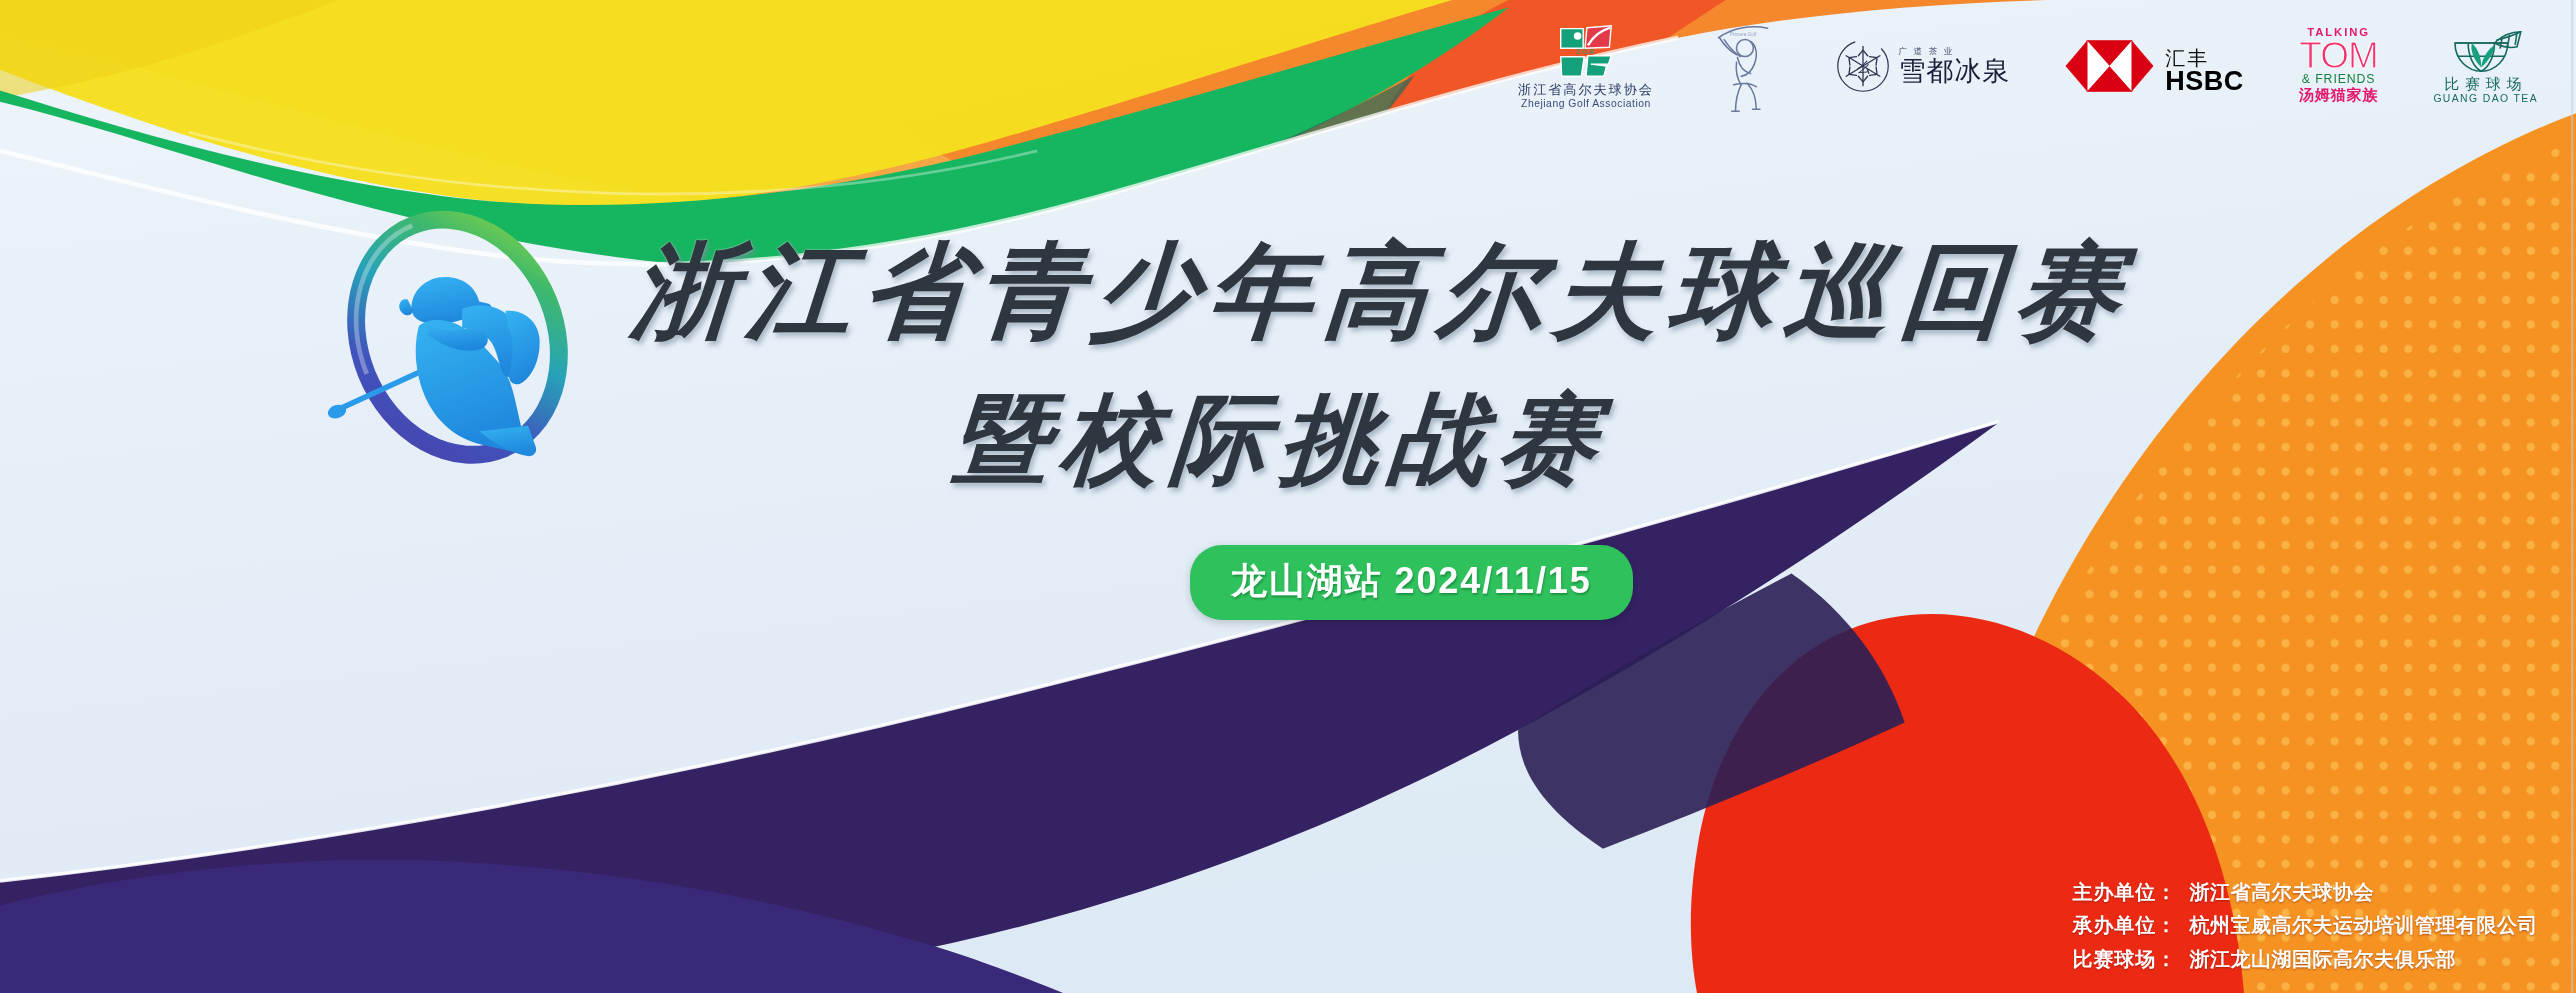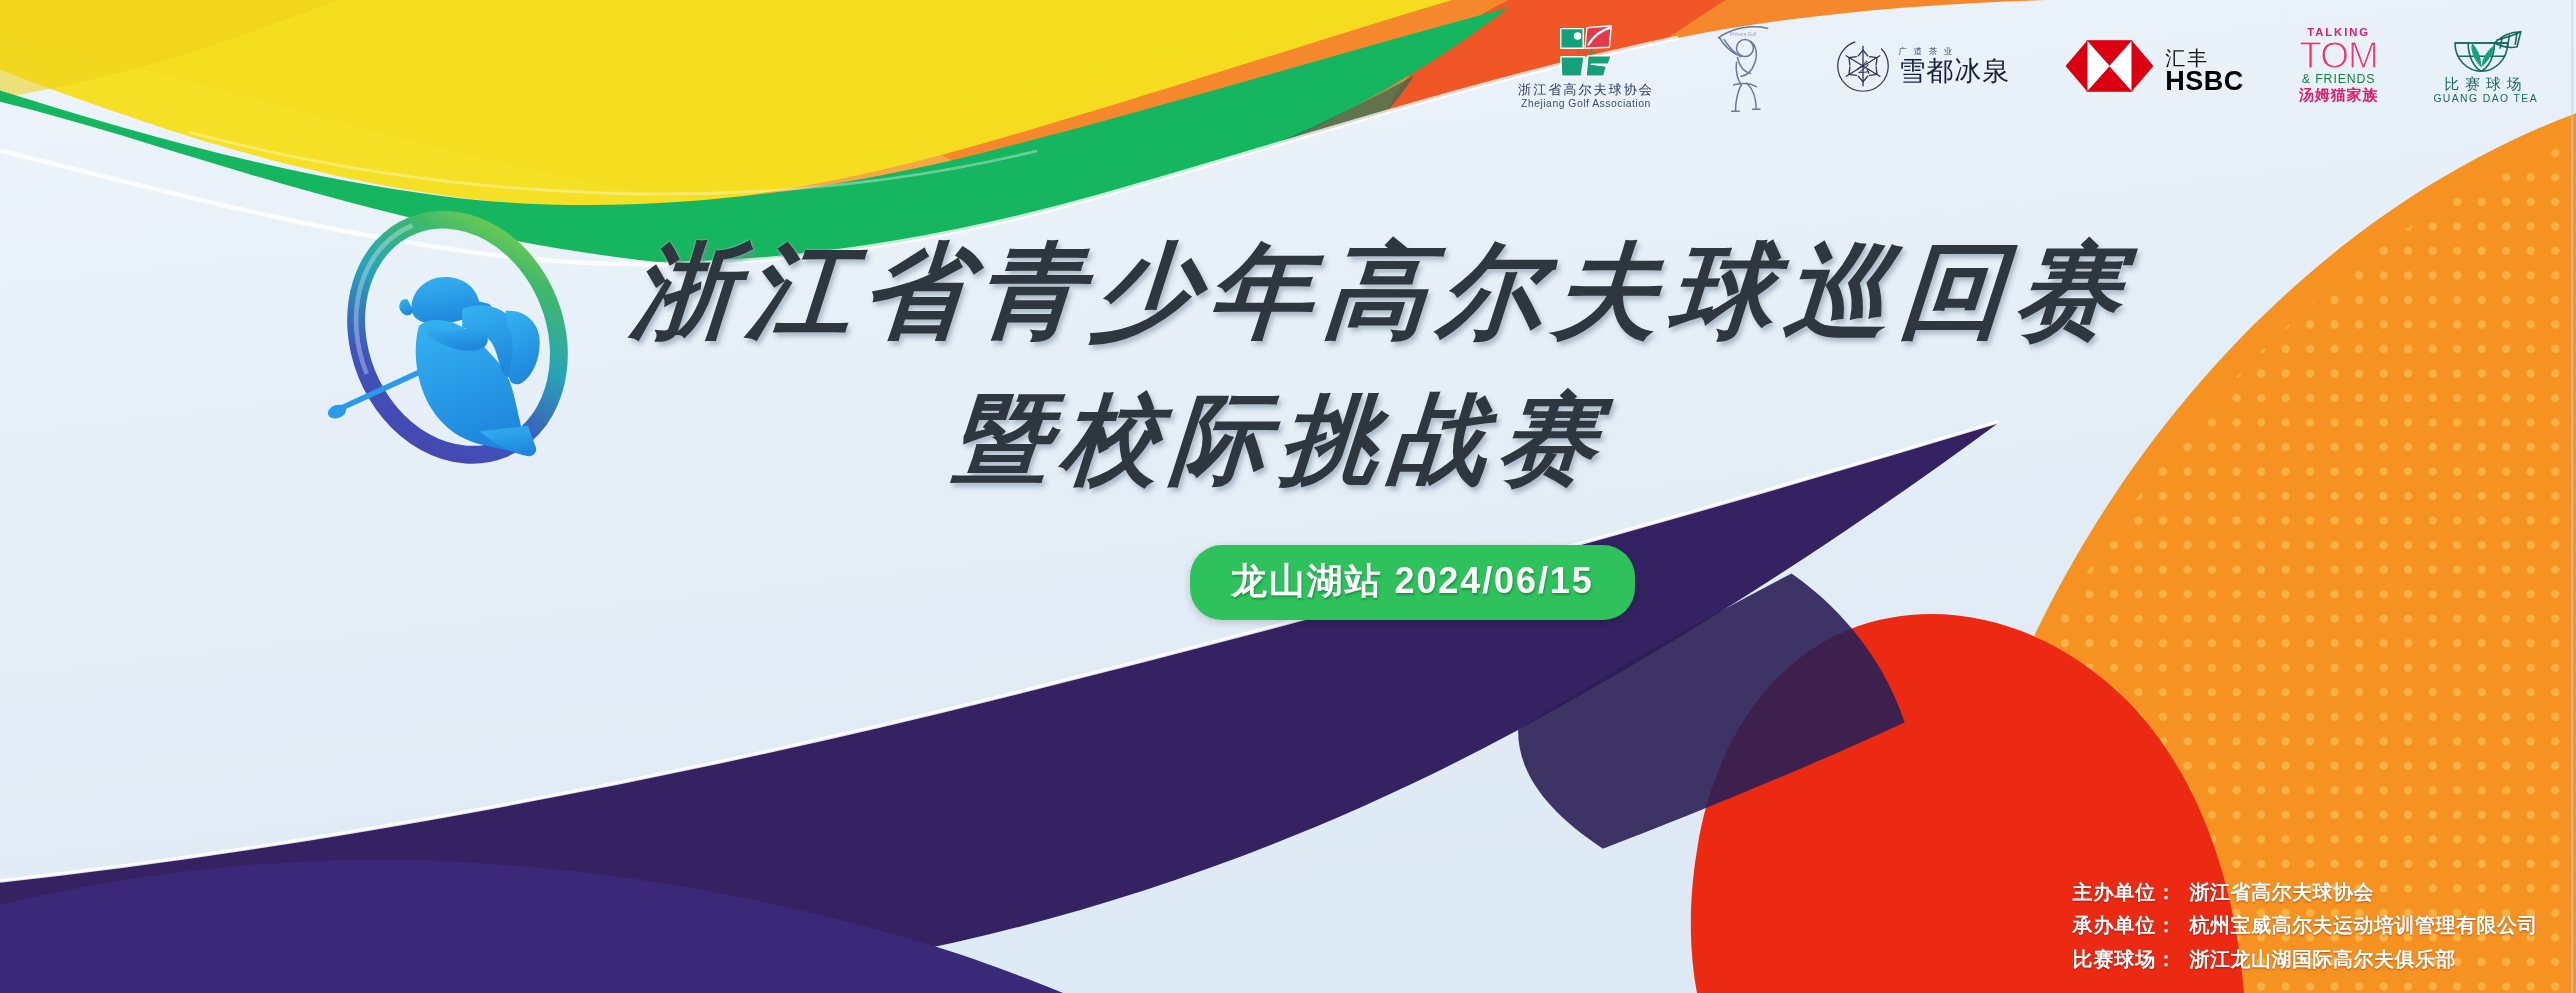--- a/index.html
+++ b/index.html
@@ -402,21 +402,21 @@
                  C226,278 230,272 228,266 L220,244
                  C206,246 186,248 168,250 Z"></path>
       </g>
     </svg>
   </div>
 
   <div id="title-main">浙江省青少年高尔夫球巡回赛</div>
   <div id="title-sub">暨校际挑战赛</div>
 
   <div id="date-badge">
-    <span>龙山湖站 2024/06/15</span>
+    <span>龙山湖站 2024/11/15</span>
   </div>
 
   <div id="credits">
     <div class="credit-row">
       <span class="credit-label">主办单位：</span>
       <span class="credit-value">浙江省高尔夫球协会</span>
     </div>
     <div class="credit-row">
       <span class="credit-label">承办单位：</span>
       <span class="credit-value">杭州宝威高尔夫运动培训管理有限公司</span>

